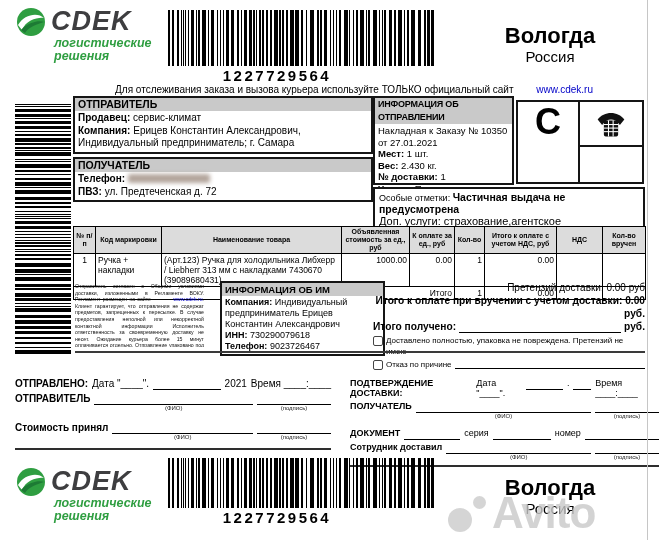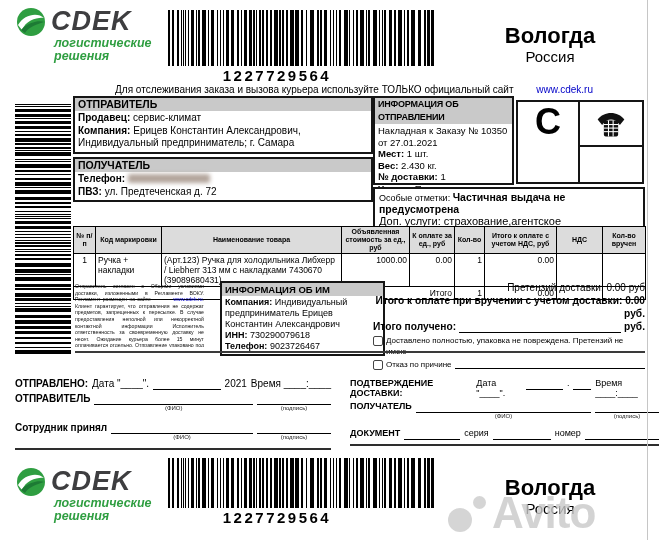--- a/index.html
+++ b/index.html
@@ -388,21 +388,21 @@
       <span class="fld grow">
           <span class="ln"></span>
           <span class="cap">(ФИО)</span>
         </span>
       <span class="fld" style="width:74px;">
           <span class="ln"></span>
           <span class="cap">(подпись)</span>
         </span>
     </div>
     <div class="sigrow" style="margin-top:10px;">
-      <b>Сотрудник принял</b>
+      <b>Стоимость принял</b>
       <span class="fld grow">
           <span class="ln"></span>
           <span class="cap">(ФИО)</span>
         </span>
       <span class="fld" style="width:74px;">
           <span class="ln"></span>
           <span class="cap">(подпись)</span>
         </span>
     </div>
     <div class="thick" style="margin-top:7px;"></div>
@@ -429,20 +429,31 @@
         </span>
     </div>
     <div class="sigrow" style="margin-top:8px;">
       <b>ДОКУМЕНТ</b>
       <span class="ln" style="width:56px;"></span>
       <span>серия</span>
       <span class="ln" style="width:58px;"></span>
       <span>номер</span>
       <span class="ln grow"></span>
     </div>
+    <div class="sigrow" style="margin-top:2px;">
+      <b>Сотрудник доставил</b>
+      <span class="fld grow">
+          <span class="ln"></span>
+          <span class="cap">(ФИО)</span>
+        </span>
+      <span class="fld" style="width:64px;">
+          <span class="ln"></span>
+          <span class="cap">(подпись)</span>
+        </span>
+    </div>
     <div class="thick" style="margin-top:4px;"></div>
   </div>
 
   <div class="abs" style="left:16px;top:466px;">
     <div class="logo-row">
       <svg width="30" height="30" viewBox="0 0 30 30">
         <circle cx="15" cy="15" r="14" fill="#2f9e41"></circle>
         <path d="M2 18 C8 7 22 5 28 11 C22 10 10 13 6 23 Z" fill="#ffffff"></path>
         <path d="M5 23 C12 15 24 13 28 15 C22 17 12 20 9 26 Z" fill="#1d7a34"></path>
       </svg>

